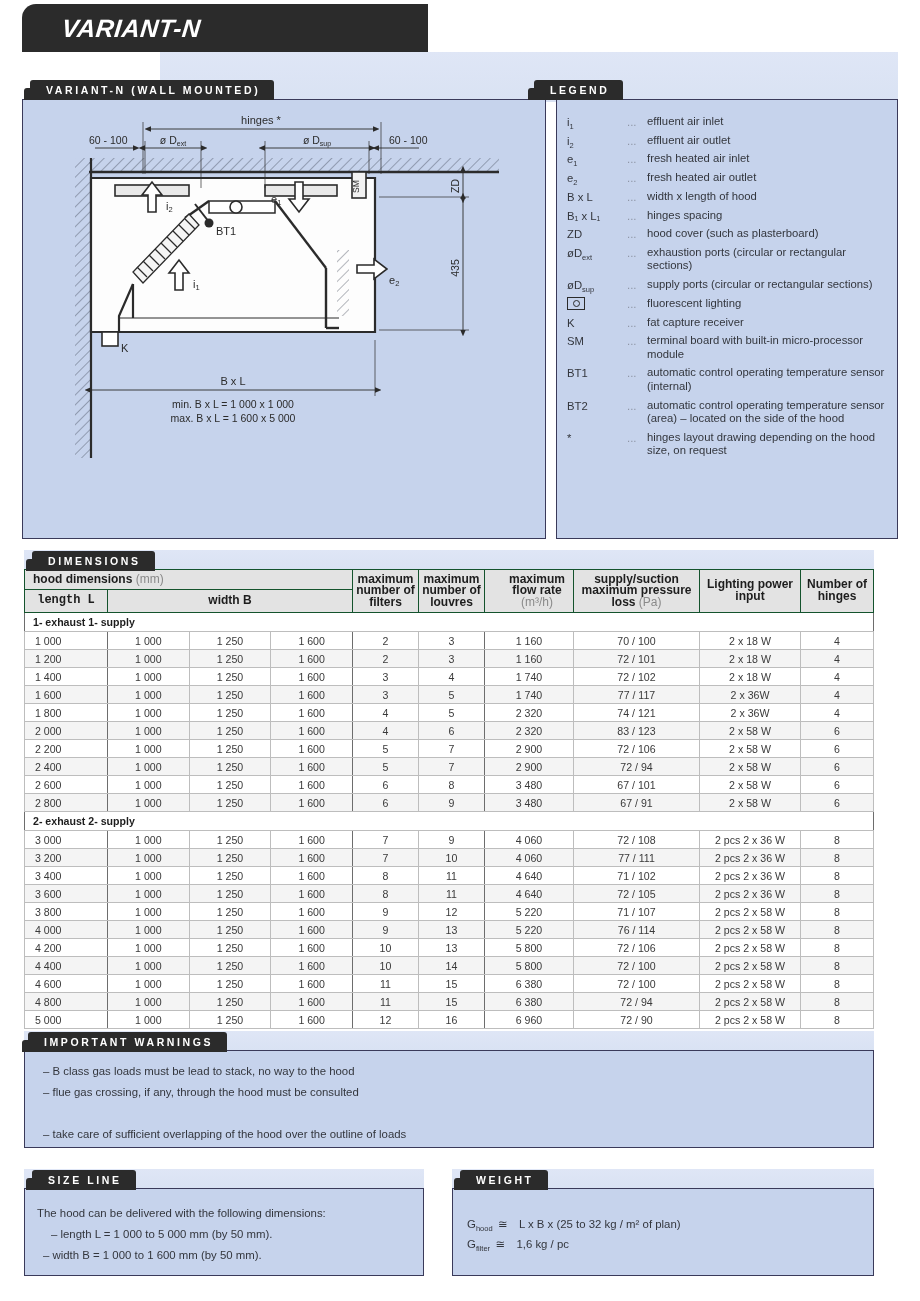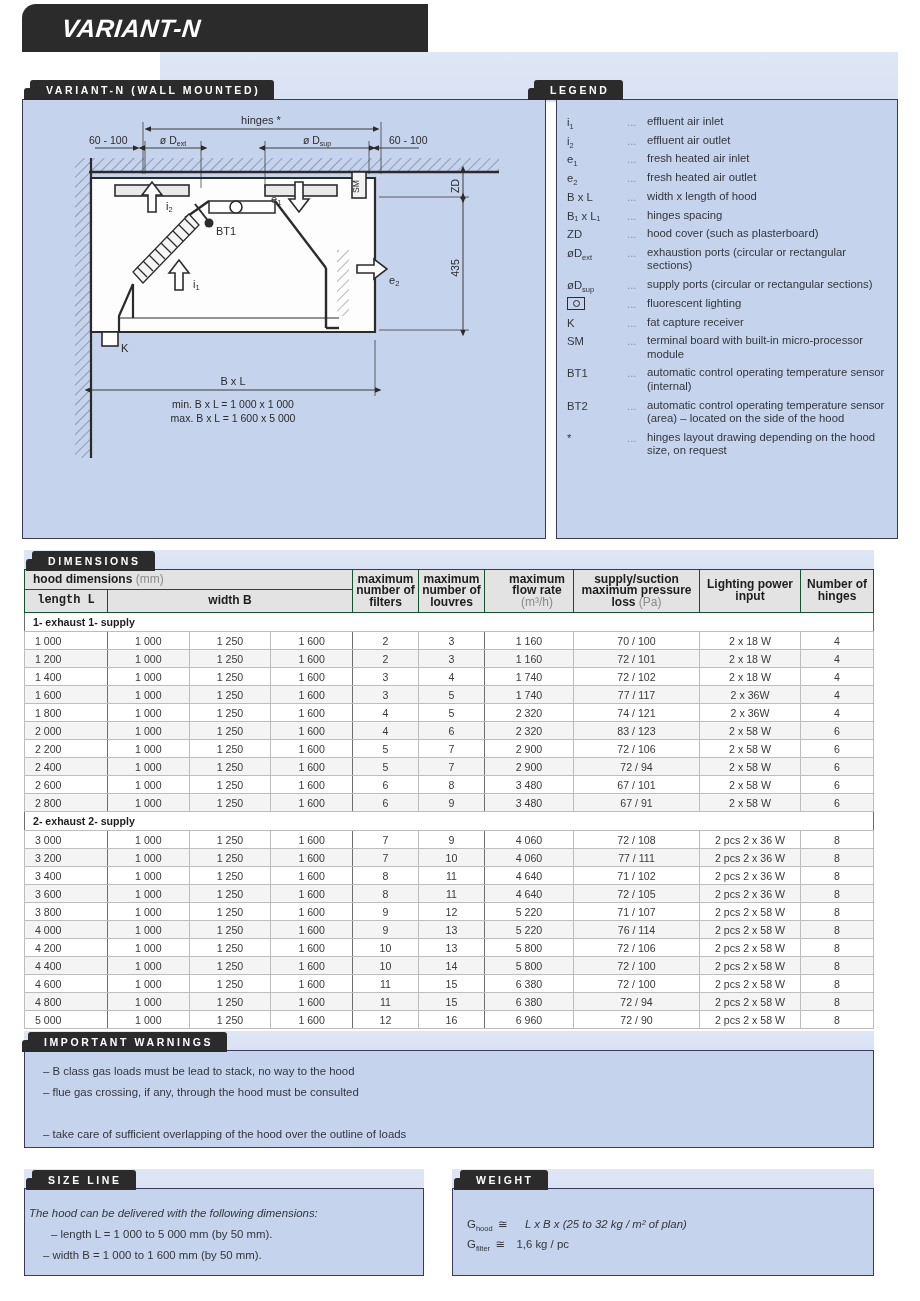--- a/index.html
+++ b/index.html
@@ -562,31 +562,31 @@
 <div class="tab" style="left:28px;top:1032px;">IMPORTANT WARNINGS</div>
 <div class="panel" id="warn-panel">
     <div class="warn-line" style="top: 14px;">– B class gas loads must be lead to stack, no way to the hood</div>
     <div class="warn-line" style="top: 35px;">– flue gas crossing, if any, through the hood must be consulted</div>
     <div class="warn-line" style="top: 77px;">– take care of sufficient overlapping of the hood over the outline of loads</div>
   </div>
 
 <div class="band" style="left:24px;top:1169px;width:400px;height:20px;"></div>
 <div class="tab" style="left:32px;top:1170px;">SIZE LINE</div>
 <div class="panel" id="size-panel">
-  <div class="body-line" style="left:4px;top:18px;font-style:italic;">The hood can be delivered with the following dimensions:</div>
+  <div class="body-line" style="left:12px;top:18px;">The hood can be delivered with the following dimensions:</div>
   <div class="body-line" style="left:26px;top:39px;">– length L = 1 000 to 5 000 mm (by 50 mm).</div>
   <div class="body-line" style="left:18px;top:60px;">– width B = 1 000 to 1 600 mm (by 50 mm).</div>
 </div>
 
 <div class="band" style="left:452px;top:1169px;width:422px;height:20px;"></div>
 <div class="tab" style="left:460px;top:1170px;">WEIGHT</div>
 <div class="panel" id="weight-panel">
   <div class="body-line" style="left:14px;top:28px;">
     <span>G</span><sub>hood</sub>
     <span style="display:inline-block;width:14px;text-align:center;">≅</span>
-    <span style="margin-left:12px;font-style:italic;">L x B x (25 to 32 kg / m² of plan)</span>
+    <span style="margin-left:6px;">L x B x (25 to 32 kg / m² of plan)</span>
   </div>
   <div class="body-line" style="left:14px;top:48px;">
     <span>G</span><sub>filter</sub>
     <span style="display:inline-block;width:14px;text-align:center;">≅</span>
     <span style="margin-left:6px;">1,6 kg / pc</span>
   </div>
 </div>
 
 </body></html>

